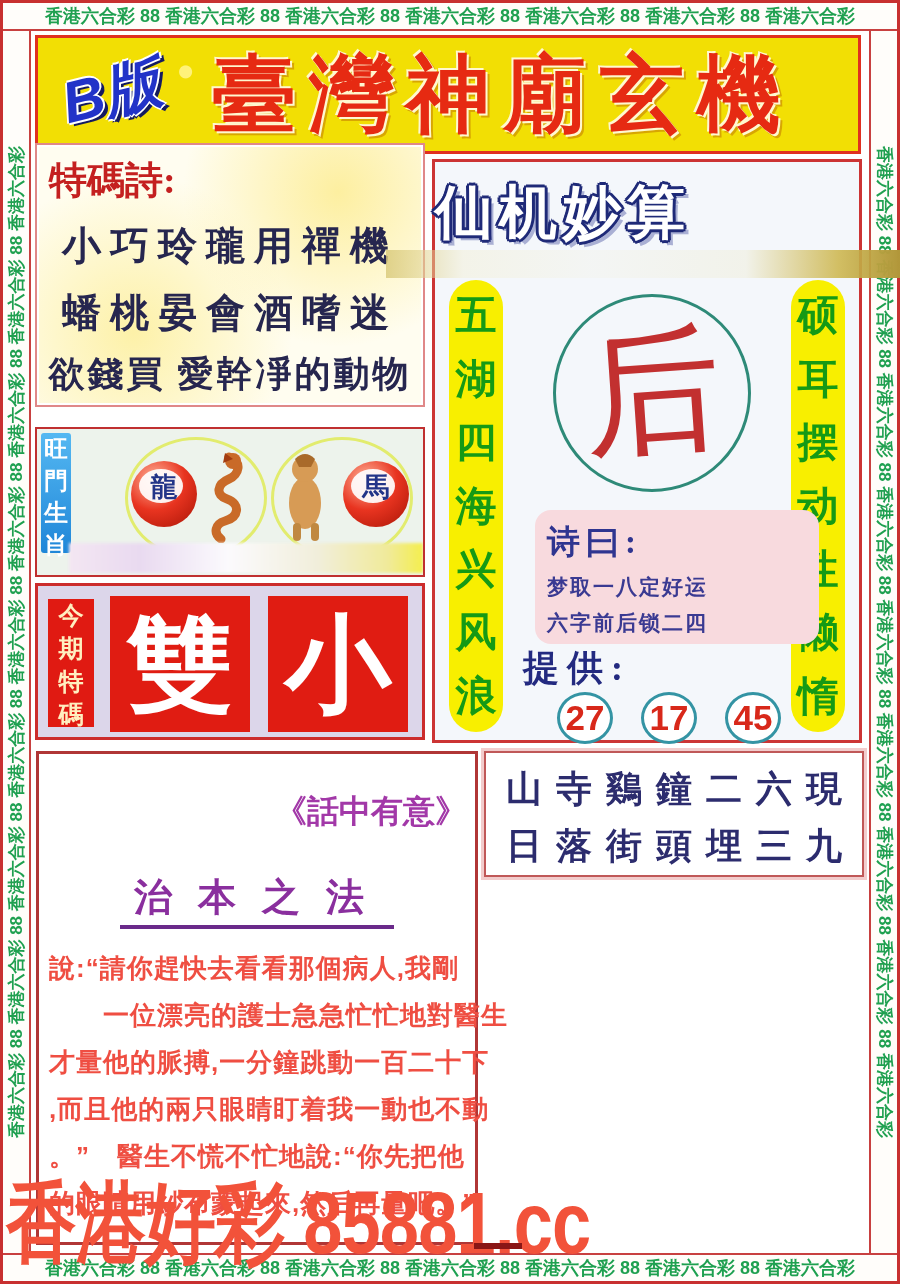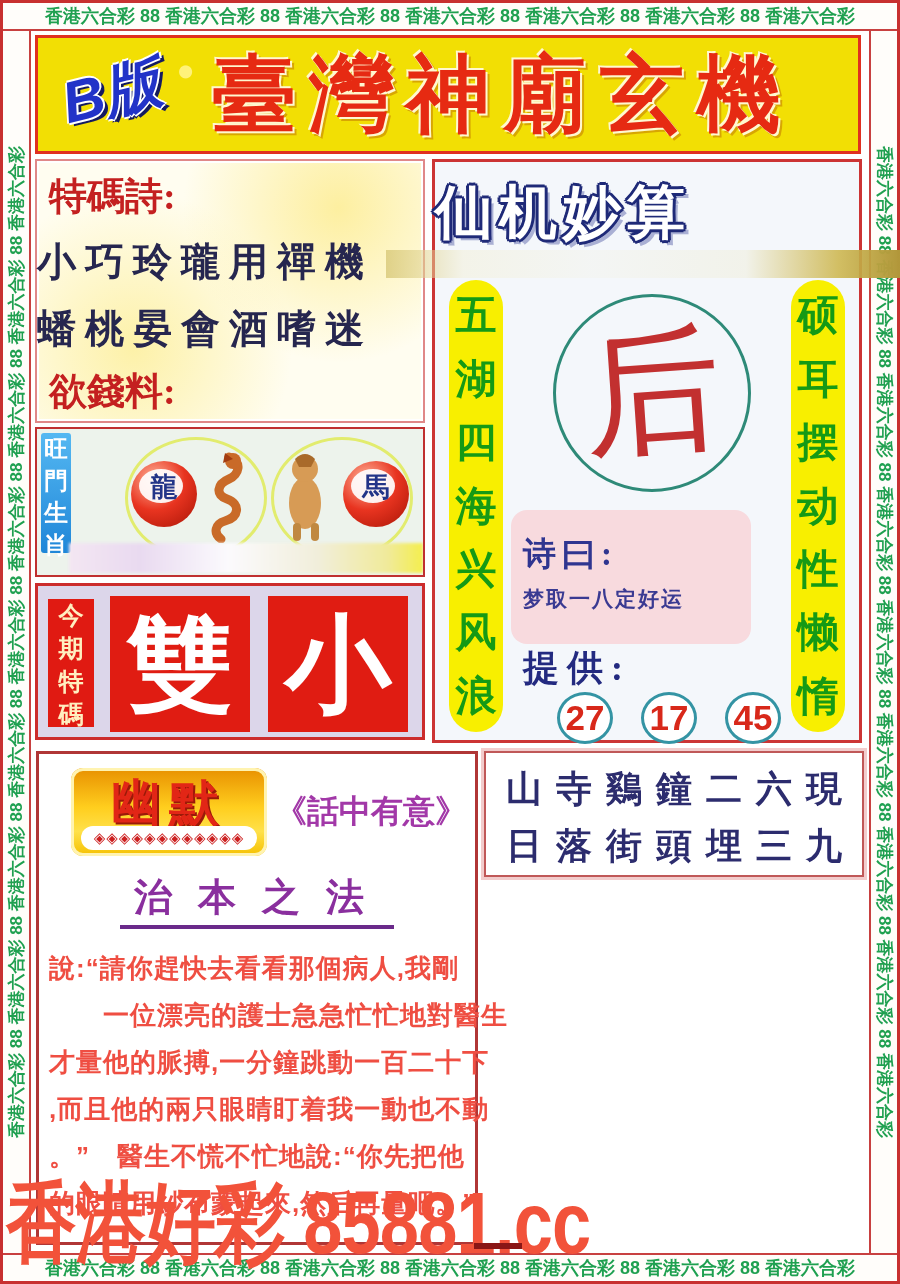--- a/index.html
+++ b/index.html
@@ -27,27 +27,27 @@
                               radial-gradient(circle at 62% 70%,#e8d200 0 5px,transparent 6px),
                               radial-gradient(circle at 85% 25%,#fff27a 0 5px,transparent 6px);}
   .edition{position:absolute;left:24px;top:16px;font-size:58px;font-weight:900;font-style:italic;
            color:#2233c8;transform:rotate(-14deg);
            text-shadow:2px 0 #fff,-2px 0 #fff,0 2px #fff,0 -2px #fff,4px 4px 0 #141a60;}
   .main-title{position:absolute;left:118px;right:8px;top:0;bottom:0;display:flex;align-items:center;
               justify-content:center;font-size:84px;font-weight:900;color:#e62a12;letter-spacing:13px;
               font-family:"Liberation Serif",serif;
               text-shadow:2px 2px 0 #fff8d0,-2px -2px 0 #fff8d0,4px 4px 0 rgba(190,110,0,.5);}
   
-  .poem-box{left:4px;top:128px;width:390px;height:264px;border:2px solid #e08888;
+  .poem-box{left:4px;top:112px;width:390px;height:264px;border:2px solid #e08888;
             box-shadow:inset 0 0 0 2px #fff;
             background:radial-gradient(circle at 78% 18%,#fdefa0,transparent 42%),
                        radial-gradient(circle at 25% 72%,#fdf1a8,transparent 46%),#fffdf0;}
   .poem-head{margin:10px 0 0 12px;font-size:38px;font-weight:900;color:#c42020;
              font-family:"Liberation Serif",serif;}
-  .poem-line{font-size:39px;font-weight:900;color:#26264f;letter-spacing:9px;
+  .poem-line{text-align:center;font-size:39px;font-weight:900;color:#26264f;letter-spacing:9px;
              font-family:Liberation Serif, serif;margin-top:13px;}
   .money-line{text-align:center;font-size:36px;font-weight:900;color:#26264f;letter-spacing:3px;
              font-family:"Liberation Serif",serif;margin-top:10px;}
   
   .zodiac-box{left:4px;top:396px;width:390px;height:150px;border:2px solid #c03030;background:#edf3ec;overflow:hidden;}
   .zodiac-label{position:absolute;left:4px;top:4px;width:30px;height:120px;border-radius:3px;
                 background:linear-gradient(180deg,#55b8f2,#1f86d8);color:#fff;font-weight:900;
                 font-size:24px;display:flex;flex-direction:column;align-items:center;justify-content:space-evenly;z-index:2;}
   .zgroup{position:absolute;top:8px;width:142px;height:122px;}
   .zgroup .ring{position:absolute;inset:0;border:3px solid #e2ec6e;border-radius:50%;}
@@ -71,22 +71,22 @@
   .oracle-title{margin-top:12px;text-align:left;font-size:58px;font-weight:900;letter-spacing:6px;color:#fff;
      text-shadow:3px 0 #1f2a78,-3px 0 #1f2a78,0 3px #1f2a78,0 -3px #1f2a78,2px 2px #1f2a78,
                  -2px -2px #1f2a78,2px -2px #1f2a78,-2px 2px #1f2a78,5px 5px 0 #aab0d4;}
   .ystrip{position:absolute;top:118px;width:54px;height:452px;background:#f8ef00;border-radius:27px;
           display:flex;flex-direction:column;align-items:center;justify-content:space-evenly;
           font-size:41px;font-weight:900;color:#159a15;font-family:"Liberation Serif",serif;}
   .ystrip.left{left:14px;} .ystrip.right{right:14px;}
   .oracle-circle{position:absolute;left:118px;top:132px;width:192px;height:192px;border:3px solid #2e8a78;
           border-radius:50%;display:flex;align-items:center;justify-content:center;}
   .oracle-char{font-size:138px;color:#c23030;font-family:"Liberation Serif",serif;transform:rotate(-4deg);}
-  .oracle-poem{position:absolute;left:76px;top:348px;width:240px;height:134px;background:#f8dade;
-          border-radius:16px;padding:22px 12px;box-sizing:border-box;}
+  .oracle-poem{position:absolute;left:100px;top:348px;width:284px;height:134px;background:#f8dade;
+          border-radius:16px;padding:10px 12px;box-sizing:border-box;}
   .oracle-poem-head{font-size:33px;font-weight:900;color:#2f3590;letter-spacing:6px;font-family:"Liberation Serif",serif;}
   .oracle-poem .pline{font-size:21px;font-weight:900;color:#3a3a92;letter-spacing:2px;margin-top:8px;
           font-family:"Liberation Serif",serif;}
   .provide{position:absolute;left:88px;top:482px;font-size:36px;font-weight:900;color:#232a80;
           letter-spacing:8px;font-family:"Liberation Serif",serif;}
   .numbers-row{position:absolute;left:122px;top:530px;display:flex;gap:28px;}
   .num-circle{width:56px;height:52px;border:3px solid #3494a4;border-radius:50%;background:#fff;
           display:flex;align-items:center;justify-content:center;color:#d8281a;font-size:35px;font-weight:900;box-sizing:border-box;}
   
   .couplet-box{left:453px;top:720px;width:380px;height:126px;border:2px solid #c05858;background:#fff;
@@ -141,21 +141,20 @@
 
     <div class="box title-box">
       <div class="edition">B版</div>
       <div class="main-title">臺灣神廟玄機</div>
     </div>
 
     <div class="box poem-box">
       <div class="poem-head">特碼詩:</div>
       <div class="poem-line">小巧玲瓏用禪機</div>
       <div class="poem-line">蟠桃晏會酒嗜迷</div>
-      <div class="poem-head">欲錢料:</div>
       <div class="money-line">欲錢買 愛幹凈的動物</div>
     </div>
 
     <div class="box zodiac-box">
       <div class="zodiac-label">
           <span class="ch">旺</span>
           <span class="ch">門</span>
           <span class="ch">生</span>
           <span class="ch">肖</span>
         </div>
@@ -218,20 +217,21 @@
           <span class="ch">性</span>
           <span class="ch">懒</span>
           <span class="ch">惰</span>
         </div>
       <div class="oracle-circle">
         <div class="oracle-char">后</div>
       </div>
       <div class="oracle-poem">
         <div class="oracle-poem-head">诗曰:</div>
         <div class="pline">梦取一八定好运</div>
+        <div class="pline">六字前后锁二四</div>
       </div>
       <div class="provide">提供:</div>
       <div class="numbers-row">
           <div class="num-circle">27</div>
           <div class="num-circle">17</div>
           <div class="num-circle">45</div>
         </div>
     </div>
 
     <div class="box couplet-box">
@@ -249,24 +249,20 @@
           <span class="ch">落</span>
           <span class="ch">街</span>
           <span class="ch">頭</span>
           <span class="ch">埋</span>
           <span class="ch">三</span>
           <span class="ch">九</span>
         </div>
     </div>
 
     <div class="box humor-box">
-      <div class="humor-badge">
-        <div class="humor-badge-text">幽默</div>
-        <div class="humor-chain">◈◈◈◈◈◈◈◈◈◈◈◈</div>
-      </div>
       <div class="humor-sub">《話中有意》</div>
       <div class="joke-title">治本之法</div>
       <div class="joke-body">
           <div class="joke-line">說:“請你趕快去看看那個病人,我剛</div>
           <div class="joke-line">　　一位漂亮的護士急急忙忙地對醫生</div>
           <div class="joke-line">才量他的脈搏,一分鐘跳動一百二十下</div>
           <div class="joke-line">,而且他的兩只眼睛盯着我一動也不動</div>
           <div class="joke-line">。”　醫生不慌不忙地說:“你先把他</div>
           <div class="joke-line">的眼睛用紗布蒙起來,然后再量吧。”</div>
         </div>

